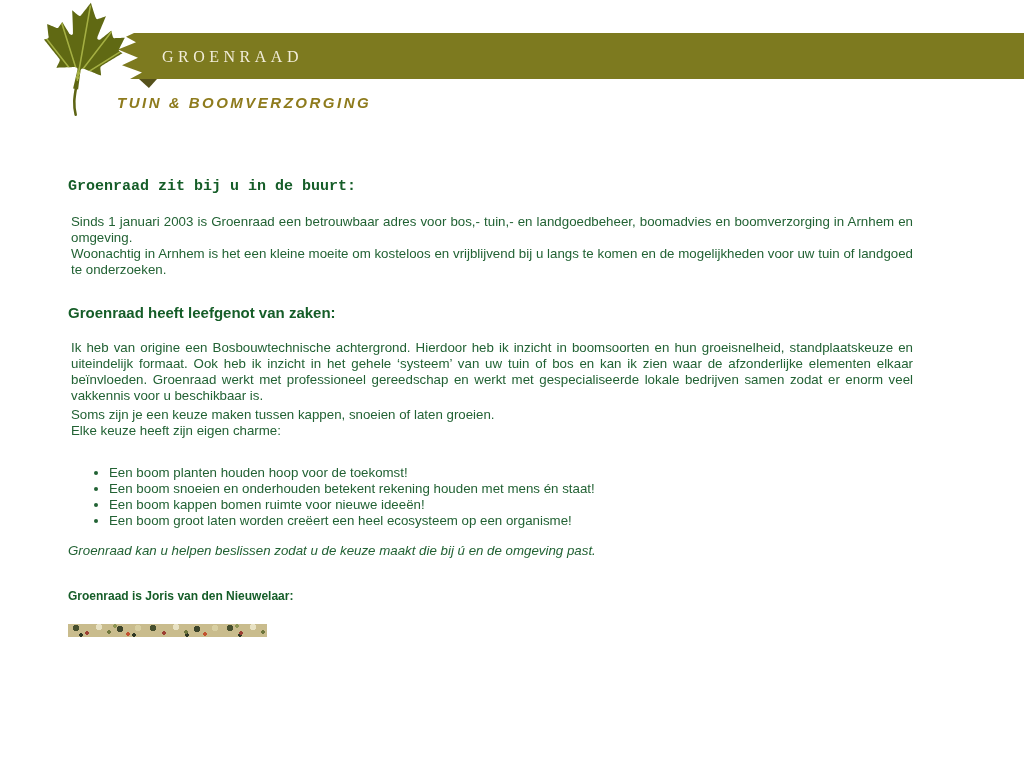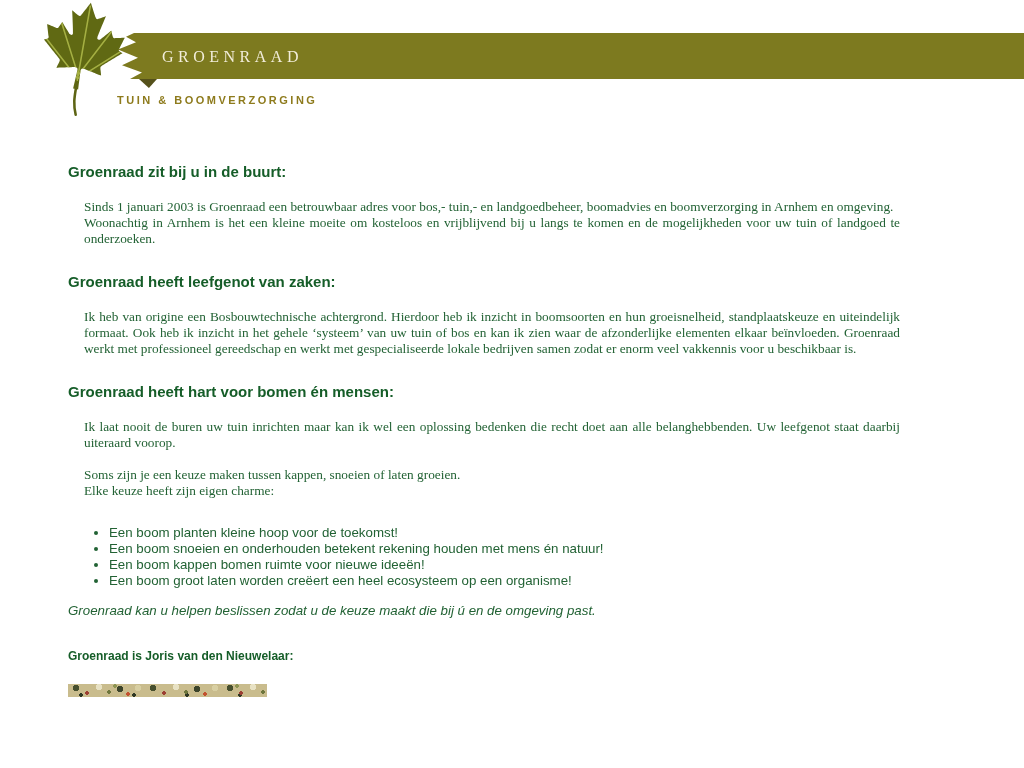--- a/index.html
+++ b/index.html
@@ -19,33 +19,33 @@
     position:absolute;left:139px;top:79px;width:18px;height:9px;
     background:#55511b;clip-path:polygon(0 0,100% 0,55% 100%);
   }
   .brand{
     position:absolute;left:162px;top:48px;
     font-family:"Liberation Serif", serif;
     font-size:16px;letter-spacing:4.5px;color:#f2edda;z-index:3;white-space:nowrap;
   }
   .tagline{
     position:absolute;left:117px;top:94px;
-    font-size:11px;font-weight:bold;letter-spacing:2.5px;color:#8e7b1d;
-    z-index:3;white-space:nowrap;
+    font-size:15px;font-weight:bold;letter-spacing:2.5px;color:#8e7b1d;
+    z-index:3;white-space:nowrap;font-style:italic;
   }
   .leaf{position:absolute;left:26px;top:2px;width:112px;height:118px;z-index:2;}
   
   .main{padding:38px 108px 0 68px;color:#226234;font-size:13.3px;line-height:16px;}
   .section-heading{
     color:#155d28;font-size:15px;font-weight:bold;line-height:17px;
     margin:26px 0 19px 0;
   }
-  .section:first-child .section-heading{margin-top:0;}
+  .section:first-child .section-heading{margin-top:15px;font-family:Liberation Mono, monospace;}
   .section-heading.large{font-size:12px;line-height:18px;margin-top:28px;}
-  .para{margin:16px;font-family:Liberation Serif, serif;}
+  .para{margin:3px;}
   .justify{text-align:justify;}
   ul.choices{margin:26px 0 14px 0;padding-left:41px;list-style:disc;}
   ul.choices li{line-height:16px;margin:0;}
   .closing{margin:0;font-style:italic;}
   .photo{
     width:199px;height:13px;margin-top:15px;
     background-color:#c9bc8d;
     background-image:
       radial-gradient(circle 3px at 8px 4px,  #464f2e 98%, transparent),
       radial-gradient(circle 2px at 19px 9px, #9c3f33 98%, transparent),
@@ -95,30 +95,26 @@
   <div class="section">
     <h3 class="section-heading">Groenraad zit bij u in de buurt:</h3>
     <p class="para justify"><span>Sinds 1 januari 2003 is Groenraad een betrouwbaar adres voor bos,- tuin,- en landgoedbeheer, boomadvies en boomverzorging in Arnhem en omgeving.</span><br><span>Woonachtig in Arnhem is het een kleine moeite om kosteloos en vrijblijvend bij u langs te komen en de mogelijkheden voor uw tuin of landgoed te onderzoeken.</span></p>
   </div>
 
   <div class="section">
     <h3 class="section-heading">Groenraad heeft leefgenot van zaken:</h3>
     <p class="para justify"><span>Ik heb van origine een Bosbouwtechnische achtergrond. Hierdoor heb ik inzicht in boomsoorten en hun groeisnelheid, standplaatskeuze en uiteindelijk formaat. Ook heb ik inzicht in het gehele ‘systeem’ van uw tuin of bos en kan ik zien waar de afzonderlijke elementen elkaar beïnvloeden. Groenraad werkt met professioneel gereedschap en werkt met gespecialiseerde lokale bedrijven samen zodat er enorm veel vakkennis voor u beschikbaar is.</span></p>
   </div>
 
-  <div class="section">
-    <h3 class="section-heading">Groenraad heeft hart voor bomen én mensen:</h3>
-    <p class="para justify"><span>Ik laat nooit de buren uw tuin inrichten maar kan ik wel een oplossing bedenken die recht doet aan alle belanghebbenden. Uw leefgenot staat daarbij uiteraard voorop.</span></p>
-  </div>
 
   <div class="section">
     <p class="para"><span>Soms zijn je een keuze maken tussen kappen, snoeien of laten groeien.</span><br><span>Elke keuze heeft zijn eigen charme:</span></p>
     <ul class="choices">
-      <li>Een boom planten kleine hoop voor de toekomst!</li>
-      <li>Een boom snoeien en onderhouden betekent rekening houden met mens én natuur!</li>
+      <li>Een boom planten houden hoop voor de toekomst!</li>
+      <li>Een boom snoeien en onderhouden betekent rekening houden met mens én staat!</li>
       <li>Een boom kappen bomen ruimte voor nieuwe ideeën!</li>
       <li>Een boom groot laten worden creëert een heel ecosysteem op een organisme!</li>
     </ul>
     <p class="closing">Groenraad kan u helpen beslissen zodat u de keuze maakt die bij ú en de omgeving past.</p>
   </div>
 
   <div class="section">
     <h3 class="section-heading large">Groenraad is Joris van den Nieuwelaar:</h3>
     <div class="photo"></div>
   </div>

